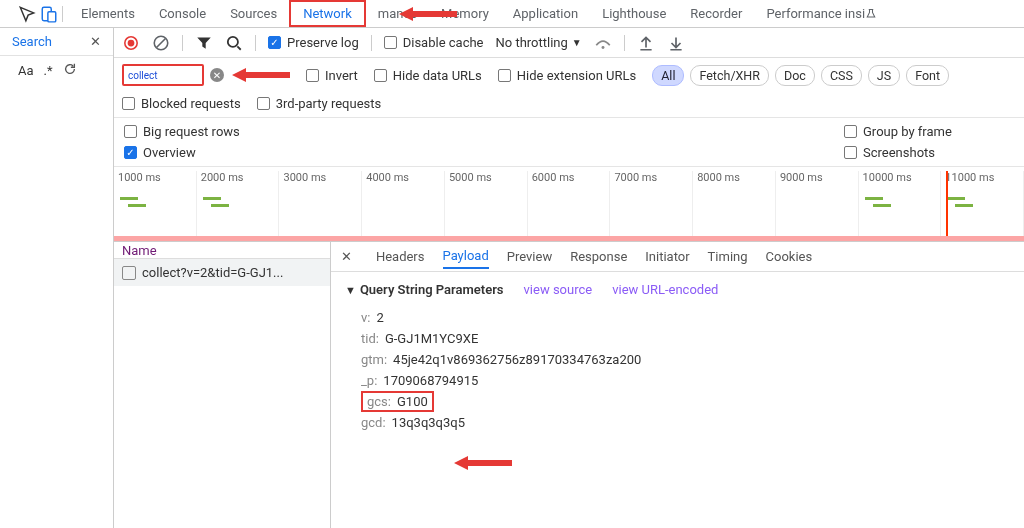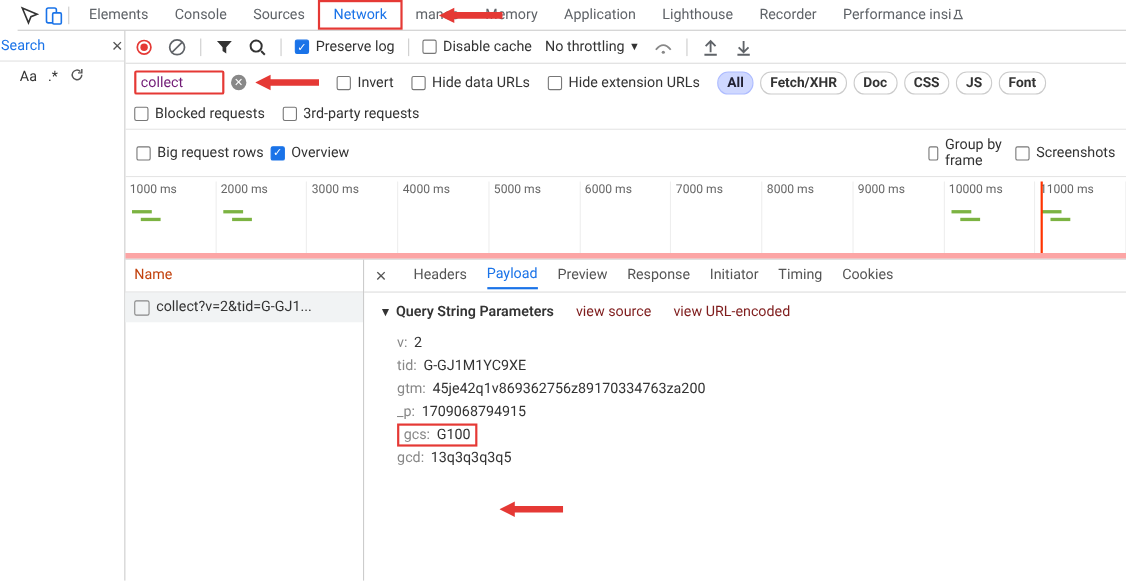--- a/index.html
+++ b/index.html
@@ -1,69 +1,69 @@
 <!DOCTYPE html>
 <html><head>
   <meta charset="utf-8">
   <style>
     * { margin:0; padding:0; box-sizing:border-box; font-family:"Segoe UI",Roboto,Arial,sans-serif; font-size:13px; color:#333; }
     body { width:1024px; height:528px; background:#fff; position:relative; overflow:hidden; }
-    .topbar { height:28px; border-bottom:1px solid #ccc; display:flex; align-items:center; padding-left:2px;margin-left:16px; }
+    .topbar { height:28px; border-bottom:1px solid #ccc; display:flex; align-items:center; padding-left:18px; }
     .topbar .icon { width:18px; height:18px; margin-right:4px; display:flex; align-items:center; justify-content:center; color:#5f6368; }
     .tabs { display:flex; align-items:center; gap:0; margin-left:6px; height:100%; }
     .tab { padding:0 12px; height:100%; display:flex; align-items:center; cursor:pointer; color:#5f6368; white-space:nowrap; }
     .tab.active { color:#1a73e8; }
     .box-highlight { border:2px solid #e53935; }
     .arrow { position:absolute; width:58px; height:16px; }
     .arrow svg { width:100%; height:100%; }
     .content { display:flex; height:calc(528px - 28px); }
     .left-pane { width:114px; border-right:1px solid #ccc; }
-    .sb-h { height:28px; display:flex; align-items:center; justify-content:space-between; padding:0 1px; border-bottom:1px solid #e2e2e2; }
+    .sb-h { height:28px; display:flex; align-items:center; justify-content:space-between; padding:0 12px; border-bottom:1px solid #e2e2e2; }
     .sb-title { color:#1a73e8; }
     .sb-close { color:#555; cursor:pointer; }
     .sb-row { height:28px; display:flex; align-items:center; gap:10px; padding:0 18px; color:#555; }
     .right-pane { flex:1; display:flex; flex-direction:column; }
     .toolbar { height:30px; display:flex; align-items:center; gap:12px; padding:0 8px; border-bottom:1px solid #ddd; }
     .t-icon { width:18px; height:18px; display:flex; align-items:center; justify-content:center; color:#5f6368; cursor:pointer; }
     .t-icon.red { color:#e53935; }
     .t-icon.blue { color:#1a73e8; }
     .vdiv { width:1px; height:16px; background:#ccc; }
     .chk { display:flex; align-items:center; gap:6px; cursor:pointer; color:#333; }
     .chk .box { width:13px; height:13px; border:1px solid #777; border-radius:2px; display:flex; align-items:center; justify-content:center; font-size:10px; }
     .chk.on .box { background:#1a73e8; border-color:#1a73e8; color:#fff; }
     .select { display:flex; align-items:center; gap:4px; cursor:pointer; }
     .filter-bar { padding:6px 8px; border-bottom:1px solid #e5e5e5; }
     .fr { display:flex; align-items:center; gap:16px; flex-wrap:wrap; }
     .fr2 { margin-top:10px; }
     .finput-wrap { width:190px; height:22px; border:1px solid #bbb; display:flex; align-items:center; padding:0 4px; border-radius:2px; }
     .finput-wrap.highlight { border:2px solid #e53935; width:82px; }
-    .finput { border:none; outline:none; flex:1; font-size:13px; color:#701a75; width:100%; }
+    .finput { border:none; outline:none; flex:1; font-size:10px; color:#1d4ed8; width:100%; }
     .clear-x { color:#888; cursor:pointer; font-size:13px; }
     .pill { padding:2px 8px; border:1px solid #ccc; border-radius:10px; cursor:pointer; color:#333; font-size:12.5px; }
     .pill.active { background:#cfd8ff; border-color:#aebcff; color:#223; }
     .viewrow { display:flex; align-items:center; padding:6px 10px; border-bottom:1px solid #e5e5e5; }
-    .vcol { display:flex; flex-direction:row; gap:6px; flex:1; }
+    .vcol { display:flex; flex-direction:column; gap:6px; flex:1; }
     .timeline { height:74px; border-bottom:5px solid #fca5a5; display:flex; position:relative; padding-top:4px; }
     .tlcol { flex:1; border-right:1px solid #eee; position:relative; font-size:11px; color:#666; text-align:left; padding-left:4px; }
     .tlcol .mark1 { position:absolute; top:26px; left:6px; width:18px; height:3px; background:#7cb342; }
     .tlcol .mark2 { position:absolute; top:33px; left:14px; width:18px; height:3px; background:#7cb342; }
     .tlcol .vline { position:absolute; top:0; bottom:0; width:2px; background:#f30; }
     .lower { flex:1; display:flex; border-top:1px solid #ccc; min-height:0; }
     .namecol { width:217px; border-right:1px solid #ccc; }
-    .namehdr { height:30px; display:flex; align-items:center; padding:0 8px; border-bottom:1px solid #ddd; color:#c2410c; }
+    .namehdr { height:17px; display:flex; align-items:center; padding:0 8px; border-bottom:1px solid #ddd; color:#701a75; }
     .req-item { display:flex; align-items:center; gap:6px; padding:6px 8px; cursor:pointer; background:#f1f3f4; color:#333; font-size:12.5px; white-space:nowrap; overflow:hidden; text-overflow:ellipsis; }
     .req-icon { width:14px; height:14px; border:1px solid #888; border-radius:2px; }
     .detail { flex:1; display:flex; flex-direction:column; }
     .dtabs { height:30px; display:flex; align-items:center; gap:18px; padding:0 10px; border-bottom:1px solid #ddd; }
     .dtab { cursor:pointer; color:#555; }
     .dtab.active { color:#1a73e8; border-bottom:2px solid #1a73e8; padding-bottom:4px; margin-top:4px; }
     .dclose { cursor:pointer; color:#555; margin-right:6px; }
     .section-h { display:flex; align-items:center; gap:20px; padding:10px 14px; }
     .section-h .t { font-weight:600; }
-    .section-h .a { color:#7f1d1d; cursor:pointer; }
+    .section-h .a { color:#8b5cf6; cursor:pointer; }
     .tri { font-size:11px; margin-right:4px; }
     .params { padding:0 30px 10px; }
     .param { display:flex; gap:6px; padding:3px 0; font-size:13px; }
     .param .k { color:#888; }
     .param .v { color:#333; }
     .param.highlight { display:inline-flex; border:2px solid #e53935; padding:1px 4px;justify-content:center; }
   </style>
 </head>
 <body>
 
@@ -192,21 +192,21 @@
             <span>Invert</span>
           </label>
         <label class="chk">
             <span class="box"></span>
             <span>Hide data URLs</span>
           </label>
         <label class="chk">
             <span class="box"></span>
             <span>Hide extension URLs</span>
           </label>
-        <div id="pills" style="display:flex;gap:6px;font-weight:bold;">
+        <div id="pills" style="display:flex;gap:6px;">
             <span class="pill active">All</span>
             <span class="pill">Fetch/XHR</span>
             <span class="pill">Doc</span>
             <span class="pill">CSS</span>
             <span class="pill">JS</span>
             <span class="pill">Font</span>
           </div>
       </div>
       <div class="fr fr2">
         <label class="chk">

